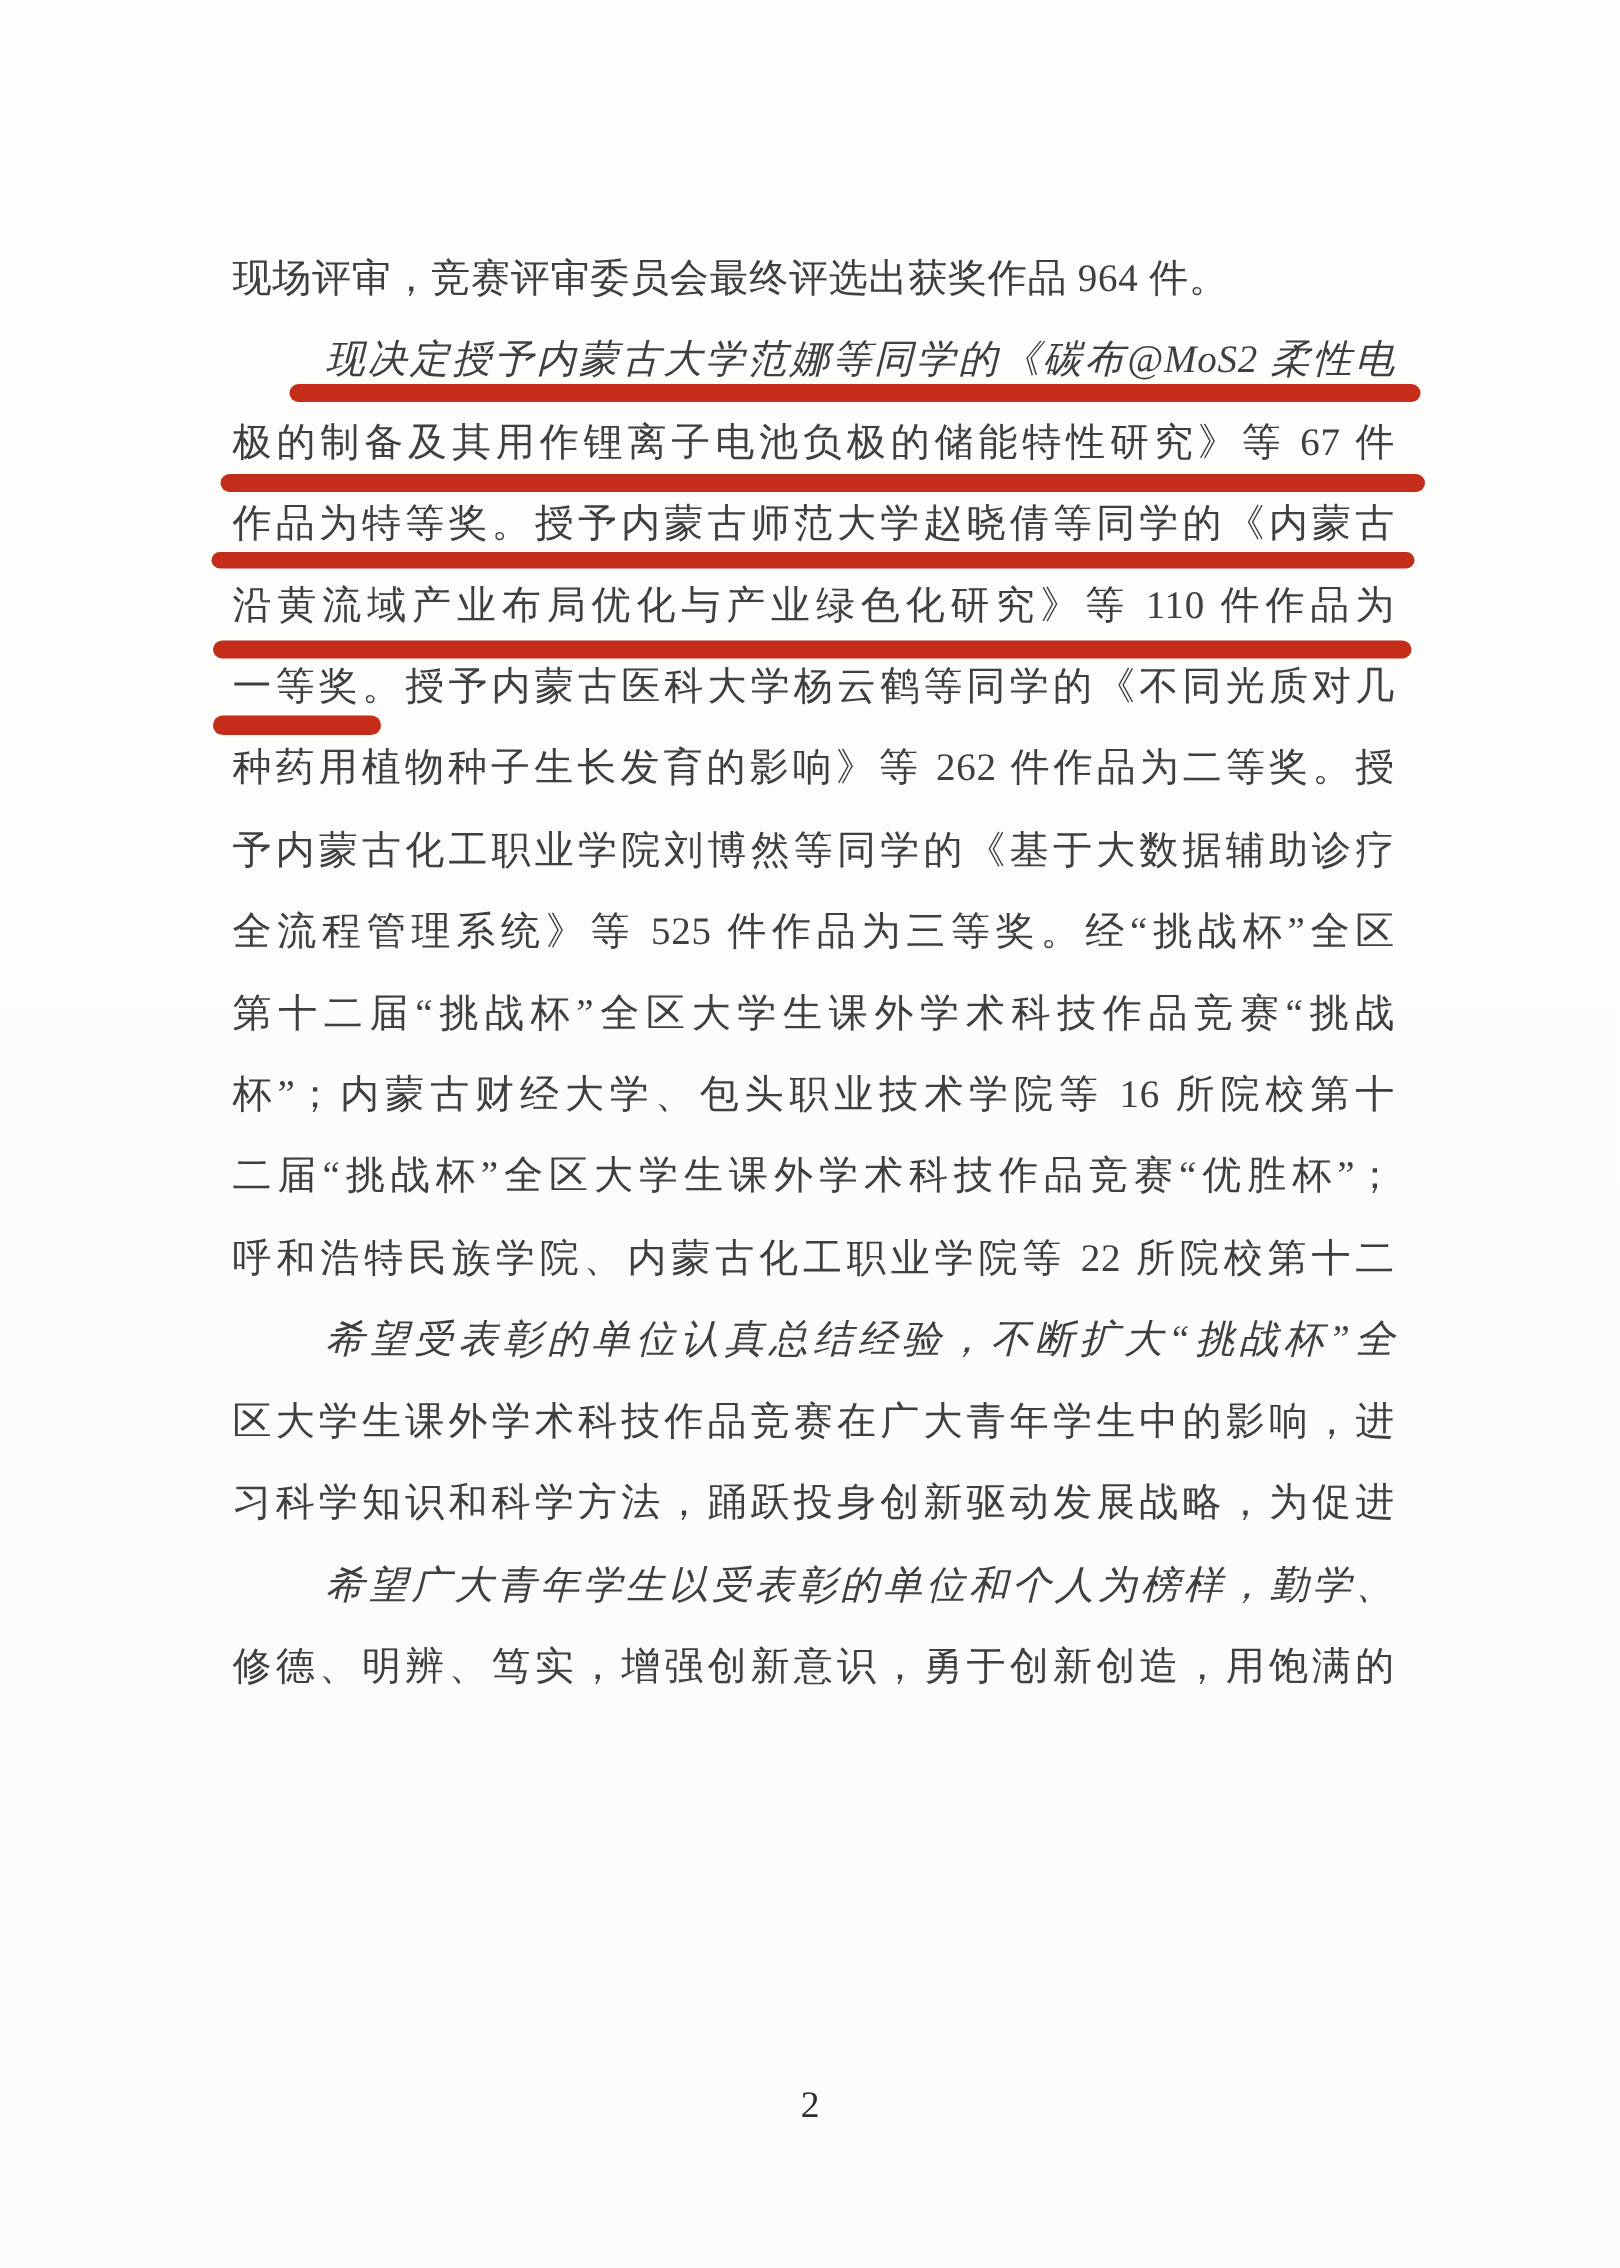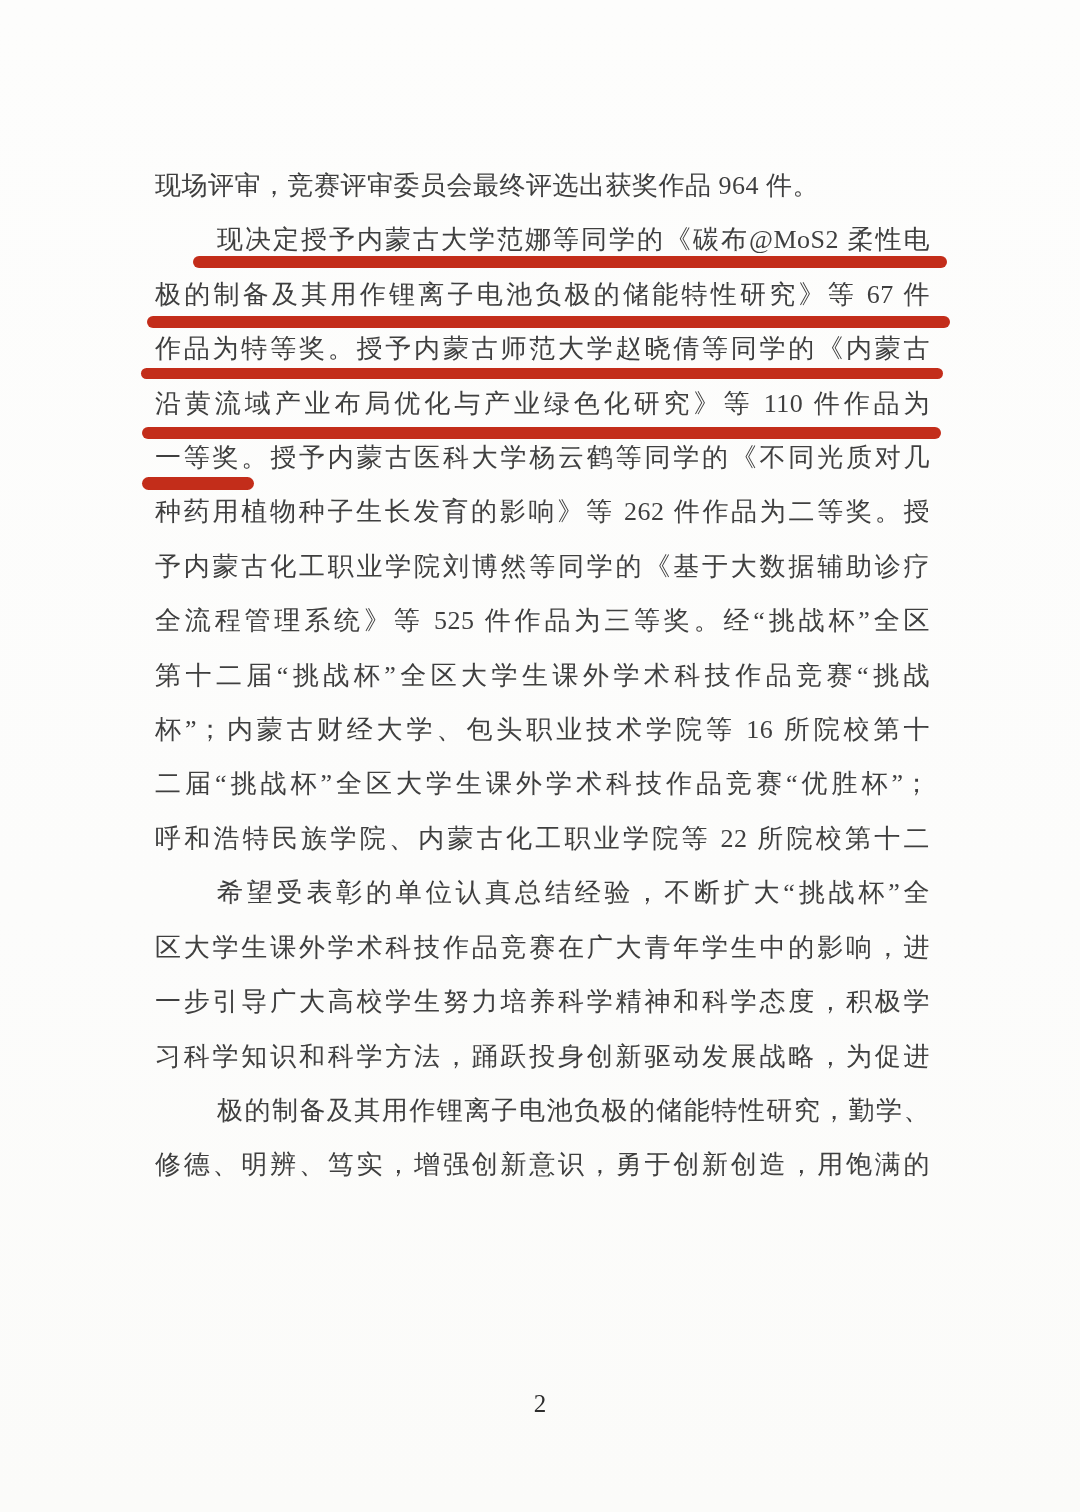--- a/index.html
+++ b/index.html
@@ -32,20 +32,21 @@
     letter-spacing: 0.5px;
     text-align: justify;
     white-space: normal;
     -webkit-font-smoothing: antialiased;
   }
   .line.fill {
     text-align-last: justify;
   }
   .line.indent {
     text-indent: 62px;
+    font-style: italic;
   }
   .underline-mark {
     position: absolute;
     border-radius: 7px;
     opacity: 0.93;
   }
   .page-number {
     position: absolute;
     top: 1390px;
     left: 0;
@@ -69,23 +70,22 @@
       <div class="line fill">一等奖。授予内蒙古医科大学杨云鹤等同学的《不同光质对几</div>
       <div class="line fill">种药用植物种子生长发育的影响》等 262 件作品为二等奖。授</div>
       <div class="line fill">予内蒙古化工职业学院刘博然等同学的《基于大数据辅助诊疗</div>
       <div class="line fill">全流程管理系统》等 525 件作品为三等奖。经“挑战杯”全区</div>
       <div class="line fill">第十二届“挑战杯”全区大学生课外学术科技作品竞赛“挑战</div>
       <div class="line fill">杯”；内蒙古财经大学、包头职业技术学院等 16 所院校第十</div>
       <div class="line fill">二届“挑战杯”全区大学生课外学术科技作品竞赛“优胜杯”；</div>
       <div class="line fill">呼和浩特民族学院、内蒙古化工职业学院等 22 所院校第十二</div>
       <div class="line indent fill">希望受表彰的单位认真总结经验，不断扩大“挑战杯”全</div>
       <div class="line fill">区大学生课外学术科技作品竞赛在广大青年学生中的影响，进</div>
-      <div class="line fill">一步引导广大高校学生努力培养科学精神和科学态度，积极学</div>
       <div class="line fill">习科学知识和科学方法，踊跃投身创新驱动发展战略，为促进</div>
-      <div class="line indent fill">极的制备及其用作锂离子电池负极的储能特性研究，勤学、</div>
+      <div class="line indent fill">希望广大青年学生以受表彰的单位和个人为榜样，勤学、</div>
       <div class="line fill">修德、明辨、笃实，增强创新意识，勇于创新创造，用饱满的</div>
     </div>
   <div class="page-number">2</div>
 <div class="underline-mark" style="left: 193px; top: 256px; width: 754px; height: 12px; background: rgb(190, 29, 9);"></div>
     <div class="underline-mark" style="left: 147px; top: 316px; width: 803px; height: 12px; background: rgb(190, 29, 9);"></div>
     <div class="underline-mark" style="left: 141px; top: 368px; width: 802px; height: 11px; background: rgb(190, 29, 9);"></div>
     <div class="underline-mark" style="left: 142px; top: 427px; width: 799px; height: 12px; background: rgb(190, 29, 9);"></div>
     <div class="underline-mark" style="left: 142px; top: 477px; width: 112px; height: 13px; background: rgb(190, 29, 9);"></div>
   </div>
 

